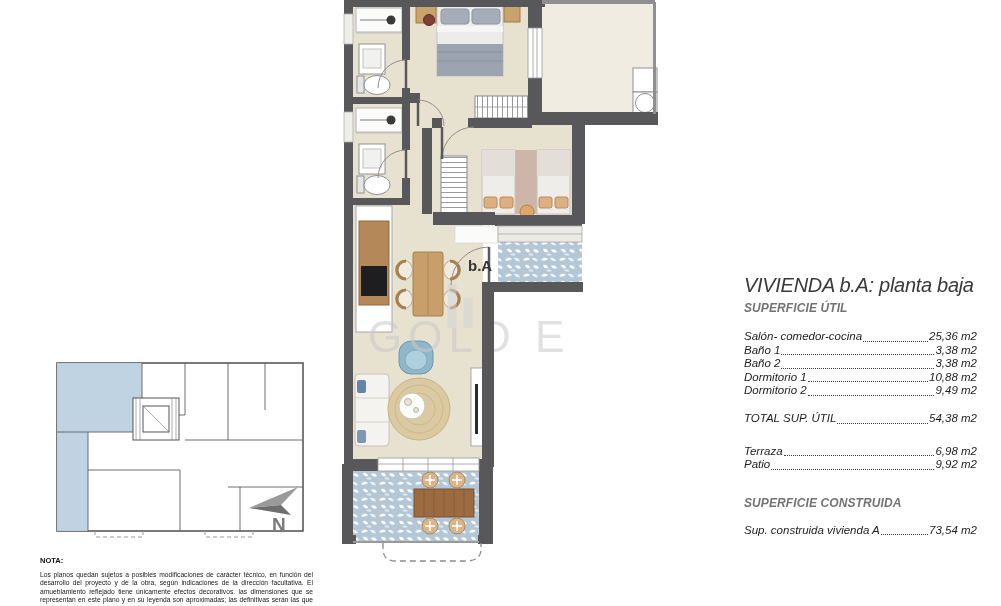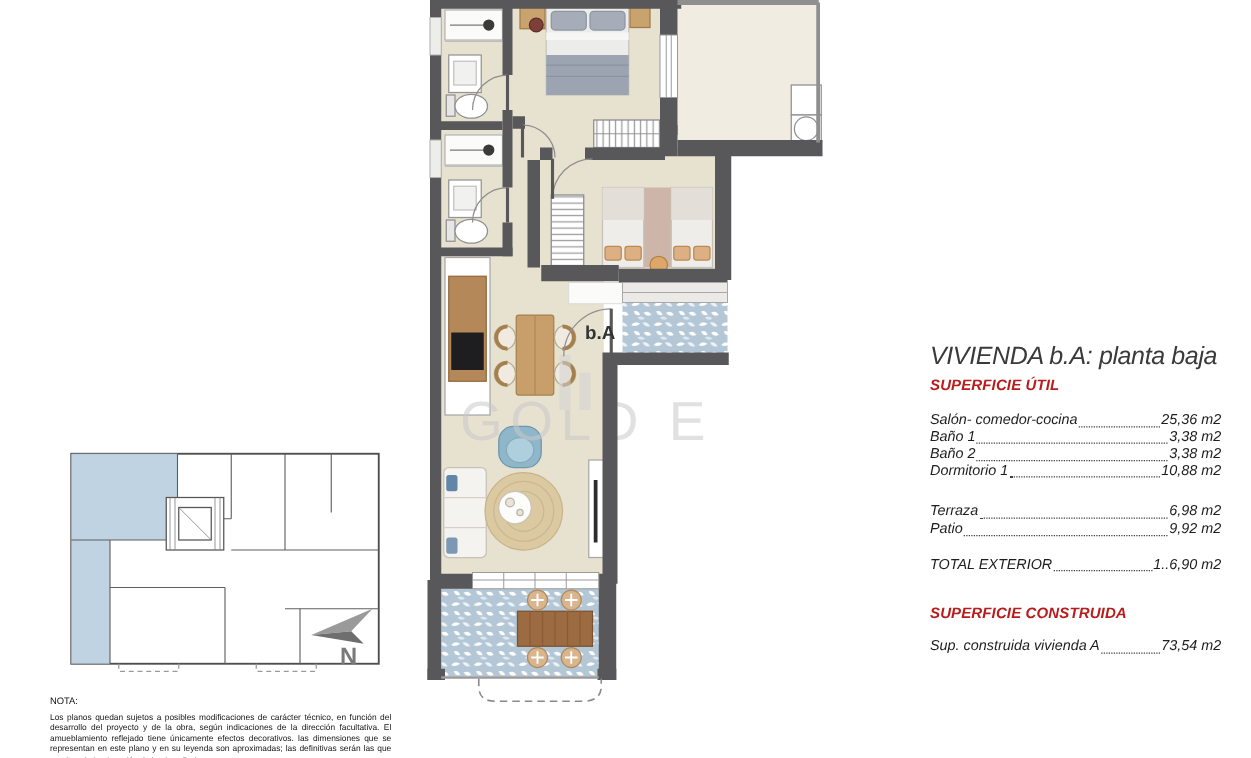--- a/index.html
+++ b/index.html
@@ -9,34 +9,34 @@
     font-family:"Liberation Sans", sans-serif;
     color:#222;
   }
   svg{position:absolute;left:0;top:0;}
   
   .panel{position:absolute;left:744px;top:274px;width:233px;font-style:italic;}
   .panel h1{
     margin:0 0 5px 0;font-size:20px;line-height:22px;font-weight:400;
     color:#3a3a3a;letter-spacing:-0.3px;white-space:nowrap;
   }
-  .sec-title{font-size:12px;font-weight:700;color:#b91c1c;letter-spacing:0.1px;}
+  .sec-title{font-size:12px;font-weight:700;color:#737373;letter-spacing:0.1px;}
   .rows{margin-top:15px;}
   .row{display:flex;align-items:flex-end;font-size:11.5px;line-height:13.6px;color:#1d1d1d;}
   .row .lbl{white-space:nowrap;}
   .row .dots{flex:1;border-bottom:1.6px dotted #3f3f3f;margin:0 1px 2px 1px;min-width:8px;}
   .row .val{white-space:nowrap;}
   .row.total{margin-top:14px;}
   .row.terraza{margin-top:19px;}
   .row.total-ext{margin-top:15px;}
   .sec-title.constr{display:block;margin-top:24px;}
   .row.constructed{margin-top:14px;}
   
   .nota{position:absolute;left:40px;top:556px;width:273px;height:50px;overflow:hidden;}
-  .nota .nota-h{font-size:7.5px;font-weight:400;color:#111;margin-bottom:6px;}
+  .nota .nota-h{font-size:7.5px;font-weight:700;color:#111;margin-bottom:6px;}
   .nota p{margin:0;font-size:6.7px;line-height:8.4px;text-align:justify;color:#161616;}
 </style>
 </head>
 <body>
 
 <svg width="1001" height="606" viewBox="0 0 1001 606">
   <defs>
     <pattern id="tiles" width="18" height="16" patternUnits="userSpaceOnUse">
       <rect width="18" height="16" fill="#b4c7d6"></rect>
       <path d="M1,4 Q4,0 8,3 Q4,6 1,4Z" fill="#ffffff"></path>
@@ -320,38 +320,43 @@
     <div class="row">
       <span class="lbl">Baño 2</span>
       <span class="dots"></span>
       <span class="val">3,38 m2</span>
     </div>
     <div class="row">
       <span class="lbl">Dormitorio 1</span>
       <span class="dots"></span>
       <span class="val">10,88 m2</span>
     </div>
-
+    <div class="row">
+      <span class="lbl">Dormitorio 2</span>
+      <span class="dots"></span>
+      <span class="val">9,49 m2</span>
+    </div>
+
+    <div class="row total">
+      <span class="lbl">TOTAL SUP. ÚTIL</span>
+      <span class="dots"></span>
+      <span class="val">54,38 m2</span>
+    </div>
 
     <div class="row terraza">
       <span class="lbl">Terraza</span>
       <span class="dots"></span>
       <span class="val">6,98 m2</span>
     </div>
     <div class="row">
       <span class="lbl">Patio</span>
       <span class="dots"></span>
       <span class="val">9,92 m2</span>
     </div>
 
-    <div class="row total-ext">
-      <span class="lbl">TOTAL EXTERIOR</span>
-      <span class="dots"></span>
-      <span class="val">1..6,90 m2</span>
-    </div>
 
     <span class="sec-title constr">SUPERFICIE CONSTRUIDA</span>
 
     <div class="row constructed">
       <span class="lbl">Sup. construida vivienda A</span>
       <span class="dots"></span>
       <span class="val">73,54 m2</span>
     </div>
   </div>
 </div>

